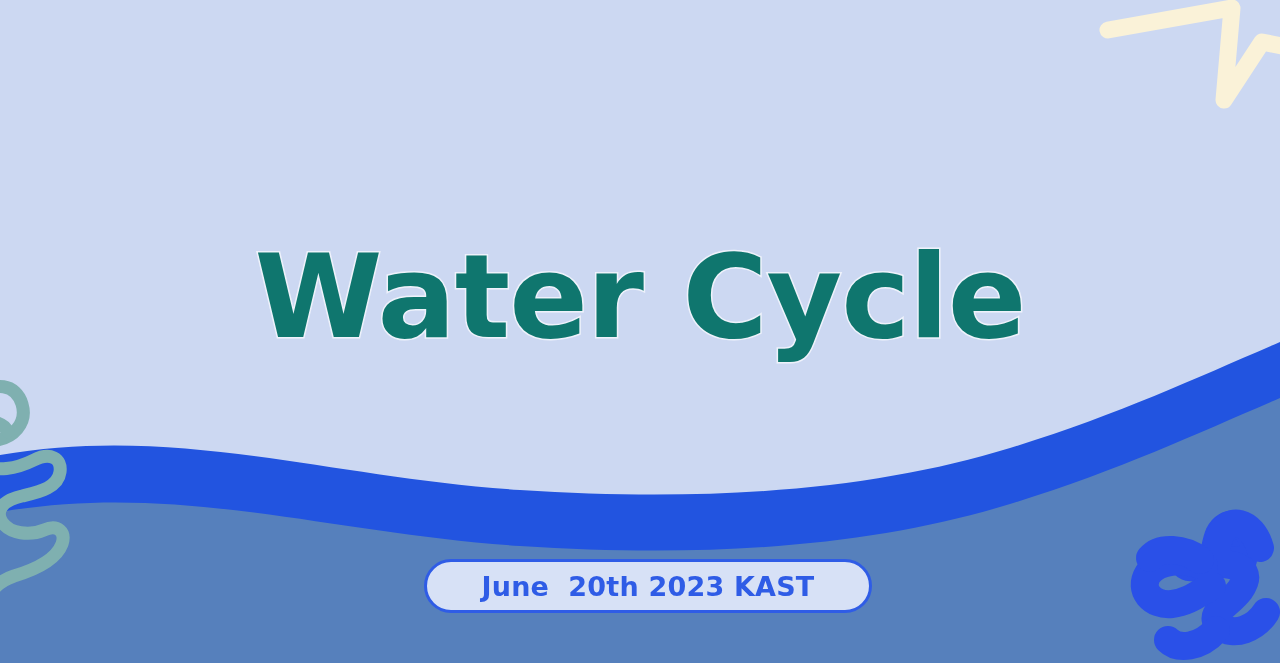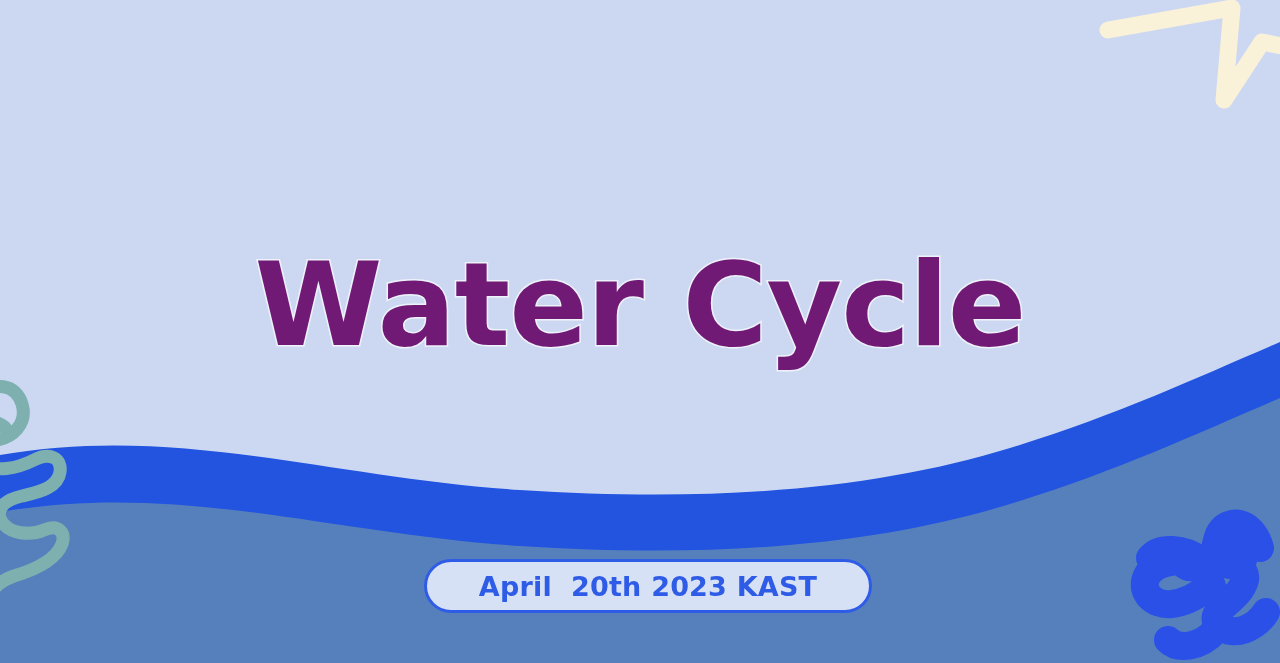--- a/index.html
+++ b/index.html
@@ -38,24 +38,24 @@
     z-index: 5;
     pointer-events: none;
   }
   .title {
     display: inline-block;
     font-family: "DejaVu Sans", sans-serif;
     font-weight: 700;
     font-size: 116px;
     line-height: 1.06;
     letter-spacing: -1px;
-    color: #701a75;
+    color: #0f766e;
     -webkit-text-stroke: 3px #eef2fb;
     paint-order: stroke fill;
-    margin: 8px;
+    margin: 0;
     white-space: nowrap;
   }
 
   
   .badge {
     position: absolute;
     left: 424px;
     top: 559px;
     width: 448px;
     height: 54px;
@@ -134,16 +134,16 @@
                C1142,566 1158,548 1182,548
                C1188,528 1206,512 1232,508 Z" opacity="0"></path>
     </g>
   </svg>
 
   <div class="title-wrap">
     <h1 class="title">Water Cycle</h1>
   </div>
 
   <div class="badge">
-    <span class="badge-text">April  20th 2023 KAST</span>
+    <span class="badge-text">June  20th 2023 KAST</span>
   </div>
 
 </div>
 
 </body></html>

